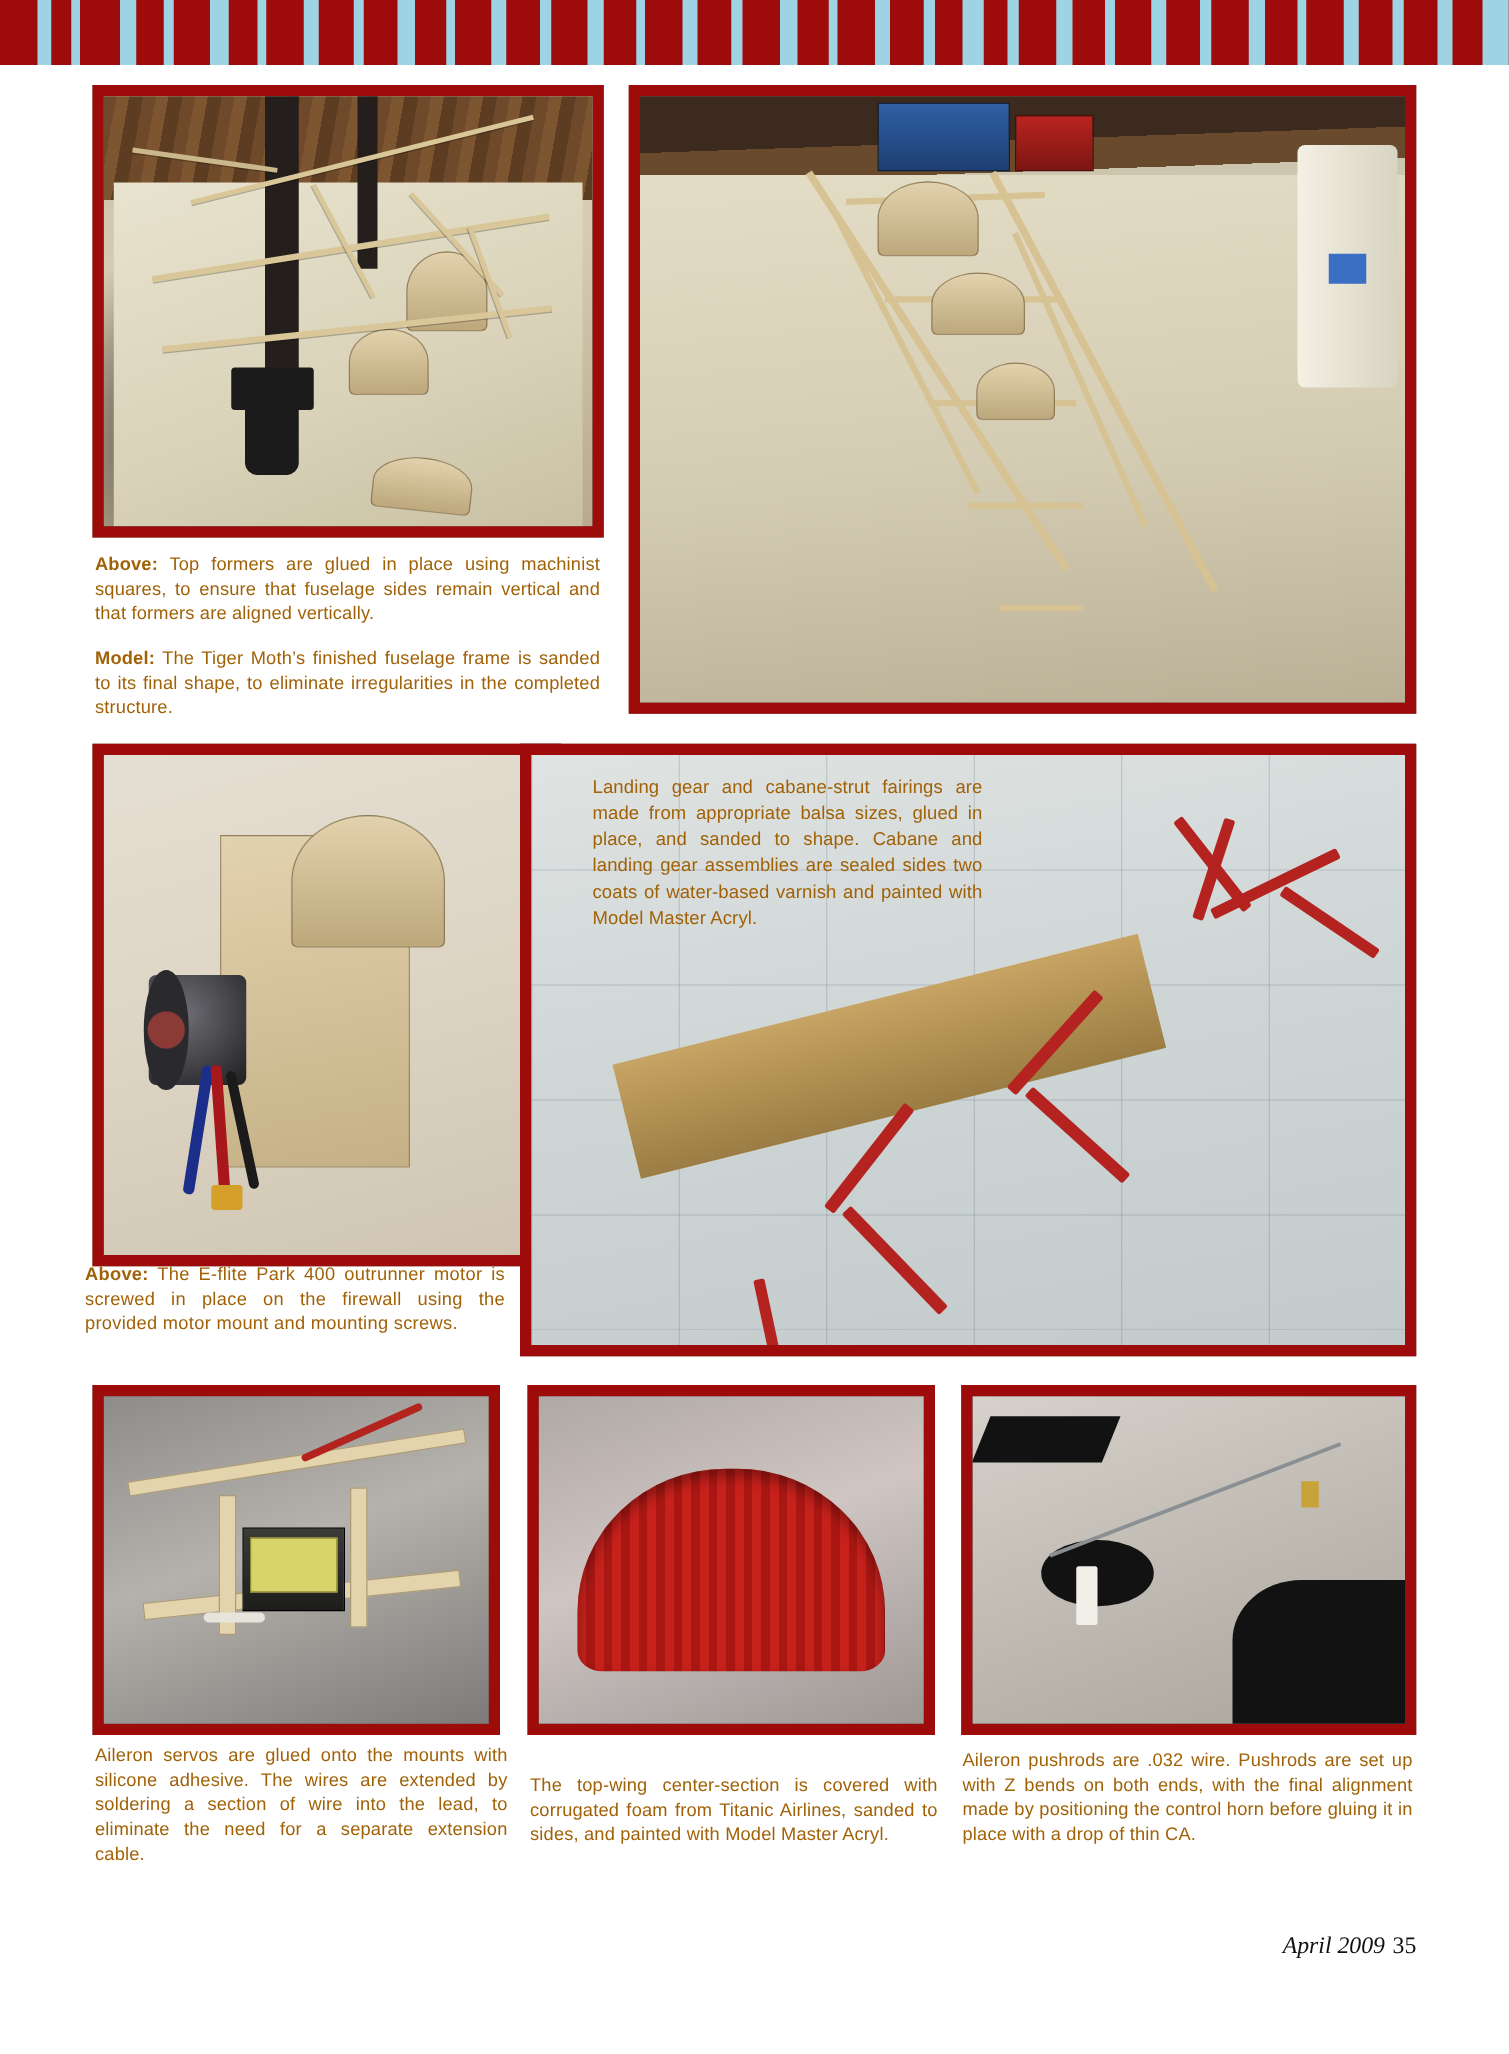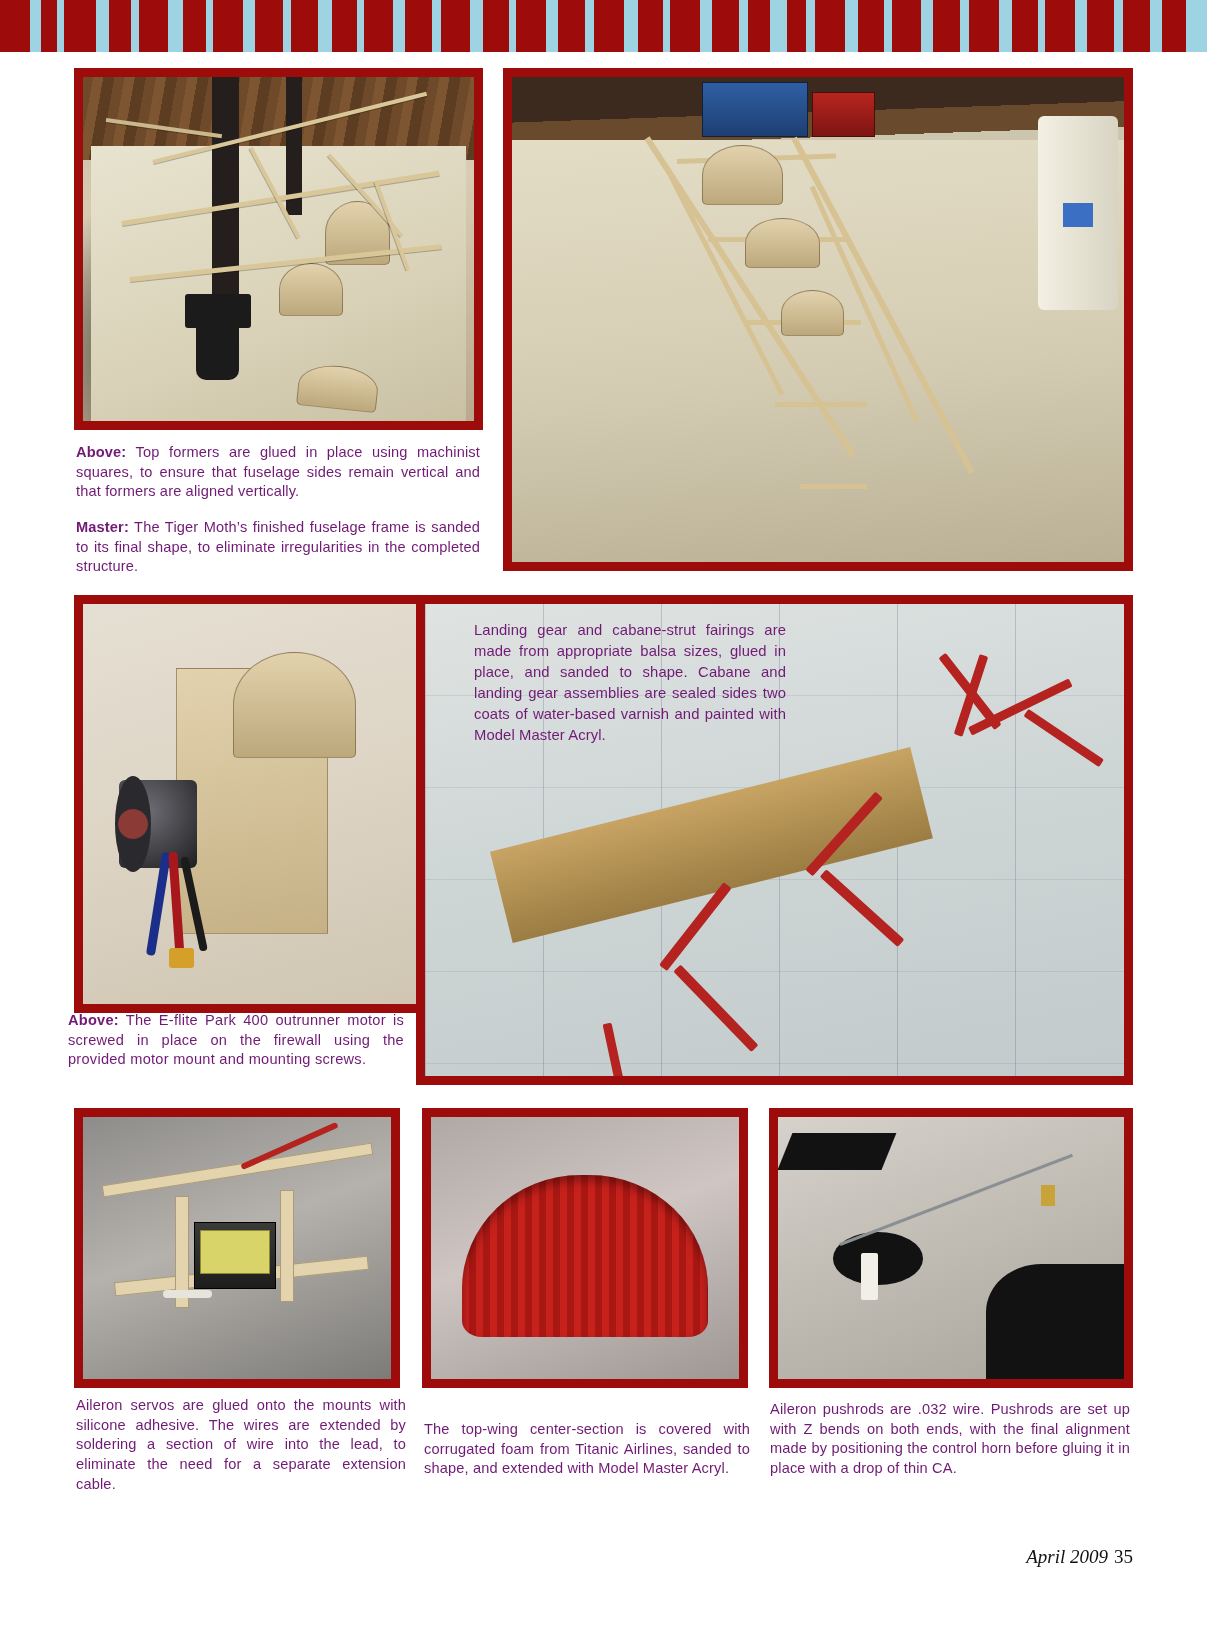--- a/index.html
+++ b/index.html
@@ -187,21 +187,21 @@
   .pushrod-wire {
     position:absolute; height:3px; background:#8a8f93; transform-origin:left center;
   }
 
   
   .caption {
     position: absolute;
     font-family: "Liberation Sans", sans-serif;
     font-size: 14.6px;
     line-height: 1.35;
-    color: #701a75;
+    color: #a16207;
     text-align: justify;
   }
   .caption b, .caption .lead {
     font-weight: bold;
   }
   #cap-above-formers { left: 76px; top: 443px; width: 404px; letter-spacing: .15px; }
   #cap-right-fuselage { left: 76px; top: 518px; width: 404px; letter-spacing: .15px; }
   #cap-landing-gear {
     left: 474px; top: 620px; width: 312px;
     font-size: 14.8px; line-height: 1.42; letter-spacing: .1px;
@@ -371,37 +371,37 @@
     <div style="position:absolute;left:24%;top:52%;width:5%;height:18%;background:#f2efe8;border-radius:2px;"></div>
     <div style="position:absolute;left:76%;top:26%;width:4%;height:8%;background:#c8a33a;"></div>
   </div>
 </div>
 
 <div class="caption" id="cap-above-formers">
   <b>Above:</b><span> Top formers are glued in place using machinist squares, to ensure that fuselage sides remain vertical and that formers are aligned vertically.</span>
 </div>
 
 <div class="caption" id="cap-right-fuselage">
-  <b>Master:</b><span> The Tiger Moth’s finished fuselage frame is sanded to its final shape, to eliminate irregularities in the completed structure.</span>
+  <b>Model:</b><span> The Tiger Moth’s finished fuselage frame is sanded to its final shape, to eliminate irregularities in the completed structure.</span>
 </div>
 
 <div class="caption" id="cap-landing-gear">
   <span>Landing gear and cabane-strut fairings are made from appropriate balsa sizes, glued in place, and sanded to shape. Cabane and landing gear assemblies are sealed sides two coats of water-based varnish and painted with Model Master Acryl.</span>
 </div>
 
 <div class="caption" id="cap-motor">
   <b>Above:</b><span> The E-flite Park 400 outrunner motor is screwed in place on the firewall using the provided motor mount and mounting screws.</span>
 </div>
 
 <div class="caption" id="cap-servo">
   <span>Aileron servos are glued onto the mounts with silicone adhesive. The wires are extended by soldering a section of wire into the lead, to eliminate the need for a separate extension cable.</span>
 </div>
 
 <div class="caption" id="cap-foam">
-  <span>The top-wing center-section is covered with corrugated foam from Titanic Airlines, sanded to shape, and extended with Model Master Acryl.</span>
+  <span>The top-wing center-section is covered with corrugated foam from Titanic Airlines, sanded to sides, and painted with Model Master Acryl.</span>
 </div>
 
 <div class="caption" id="cap-pushrod">
   <span>Aileron pushrods are .032 wire. Pushrods are set up with Z bends on both ends, with the final alignment made by positioning the control horn before gluing it in place with a drop of thin CA.</span>
 </div>
 
 <div id="footer">
   <span>April 2009</span><span class="pageno">35</span>
 </div>
 

